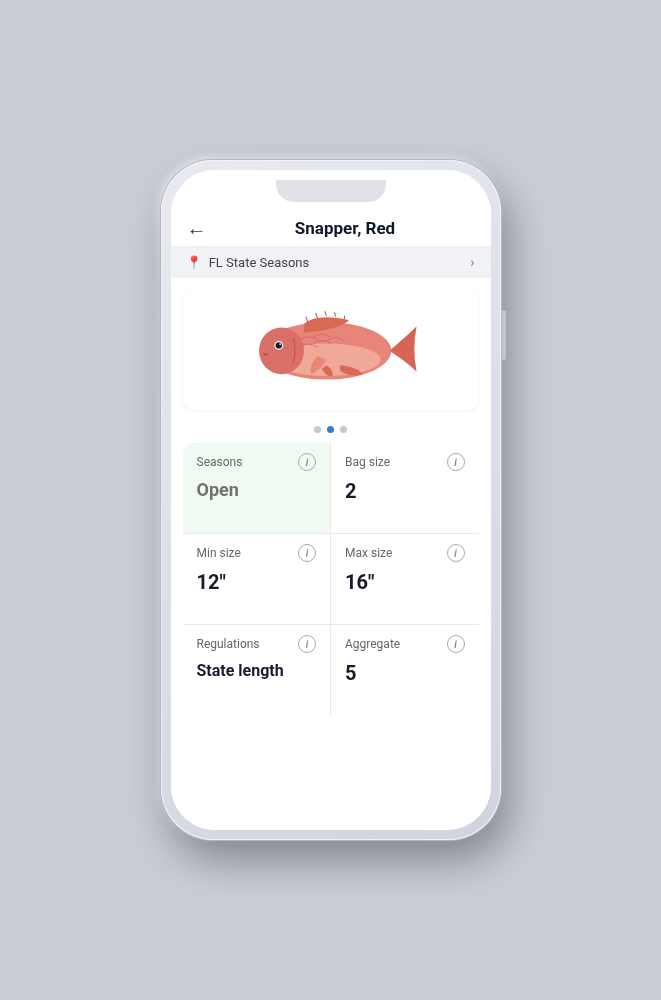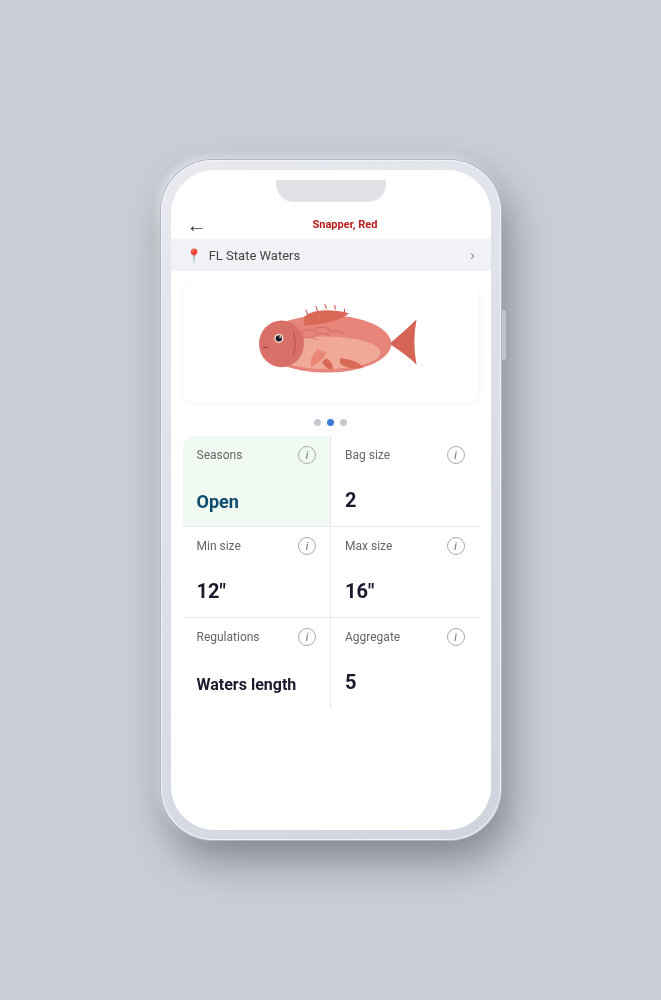--- a/index.html
+++ b/index.html
@@ -95,23 +95,23 @@
 
     .back-btn {
       position: absolute;
       left: 16px;
       font-size: 20px;
       color: #333;
       cursor: pointer;
     }
 
     .header-title {
-      font-size: 11px;
+      font-size: 17px;
       font-weight: 700;
-      color: #b91c1c;
+      color: #0f172a;
       margin-left: 29px;
     }
 
     
     .location-bar {
       display: flex;
       align-items: center;
       justify-content: space-between;
       padding: 8px 16px;
       background: #f0f2f5;
@@ -192,21 +192,20 @@
       border-radius: 12px;
       overflow: hidden;
     }
 
     .reg-card {
       background: #ffffff;
       padding: 10px 14px 14px;
       min-height: 90px;
       display: flex;
       flex-direction: column;
-      justify-content: space-between;
     }
 
     .reg-card.green-bg {
       background: #f0faf2;
     }
 
     .reg-card-header {
       display: flex;
       align-items: center;
       justify-content: space-between;
@@ -235,21 +234,21 @@
     }
 
     .reg-value {
       font-size: 20px;
       font-weight: 700;
       color: #1a1a2e;
       margin-top: 8px;
     }
 
     .reg-value.green {
-      color: #0c4a6e;
+      color: #737373;
       font-size: 18px;
     }
 
     .reg-value.bold-text {
       font-size: 16px;
       font-weight: 700;
     }
   </style>
 </head>
 <body>
@@ -264,21 +263,21 @@
     <div class="screen">
 
       <div class="header">
         <span class="back-btn">←</span>
         <span class="header-title">Snapper, Red</span>
       </div>
 
       <div class="location-bar">
         <div class="location-left">
           <span class="location-pin">📍</span>
-          <span>FL State Waters</span>
+          <span>FL State Seasons</span>
         </div>
         <span class="location-chevron">›</span>
       </div>
 
       <div class="fish-card">
 
         <svg class="fish-svg" viewBox="0 0 220 100" xmlns="http://www.w3.org/2000/svg">
 
           <ellipse cx="105" cy="52" rx="72" ry="32" fill="#e8857a"></ellipse>
 
@@ -361,21 +360,21 @@
             <span class="info-icon">i</span>
           </div>
           <span class="reg-value">16"</span>
         </div>
 
         <div class="reg-card">
           <div class="reg-card-header">
             <span class="reg-label">Regulations</span>
             <span class="info-icon">i</span>
           </div>
-          <span class="reg-value bold-text">Waters length</span>
+          <span class="reg-value bold-text">State length</span>
         </div>
 
         <div class="reg-card">
           <div class="reg-card-header">
             <span class="reg-label">Aggregate</span>
             <span class="info-icon">i</span>
           </div>
           <span class="reg-value">5</span>
         </div>
 

